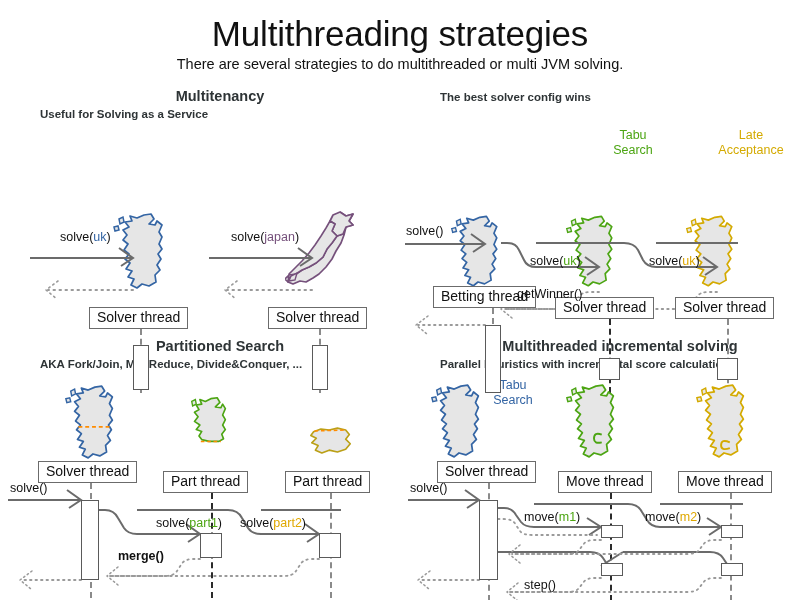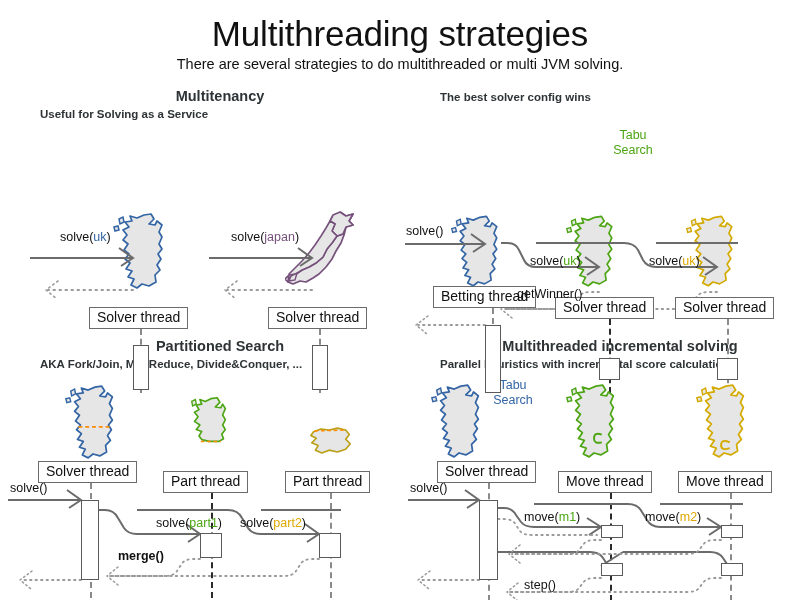--- a/index.html
+++ b/index.html
@@ -199,20 +199,24 @@
                  L48 41 L51 46 L47 52 L50 57 L45 62 L46 69 L39 73 L32 71 L27 75 L21 72
                  L24 66 L18 64 L22 58 L16 56 L20 50 L15 46 L19 41 L14 37 L18 31 L13 27
                  L17 22 L13 17 L19 14 L15 9 L22 8 L20 3 L27 5 Z" fill="#e6e6e6" stroke="#d4aa00" stroke-width="1.8" stroke-linejoin="round"></path>
         <path d="M9 6 L13 4 L14 9 L10 11 Z" fill="#e6e6e6" stroke="#d4aa00" stroke-width="1.5"></path>
         <path d="M4 14 L8 13 L9 17 L5 18 Z" fill="#e6e6e6" stroke="#d4aa00" stroke-width="1.5"></path>
       </svg>
 
       <div class="region-label lbl-green" style="left:196px; top:40px; width:74px;">
         <div>Tabu</div>
         <div>Search</div>
+      </div>
+      <div class="region-label lbl-gold" style="left:306px; top:40px; width:90px;">
+        <div>Late</div>
+        <div>Acceptance</div>
       </div>
 
       <div class="thread-box" style="left:33px; top:198px;"><span>Betting thread</span></div>
       <div class="thread-box" style="left:155px; top:209px;"><span>Solver thread</span></div>
       <div class="thread-box" style="left:275px; top:209px;"><span>Solver thread</span></div>
 
       <div class="lifeline" style="left:92px; top:220px; height:85px;"></div>
       <div class="lifeline dark" style="left:209px; top:231px; height:74px;"></div>
       <div class="lifeline" style="left:327px; top:231px; height:74px;"></div>
 

